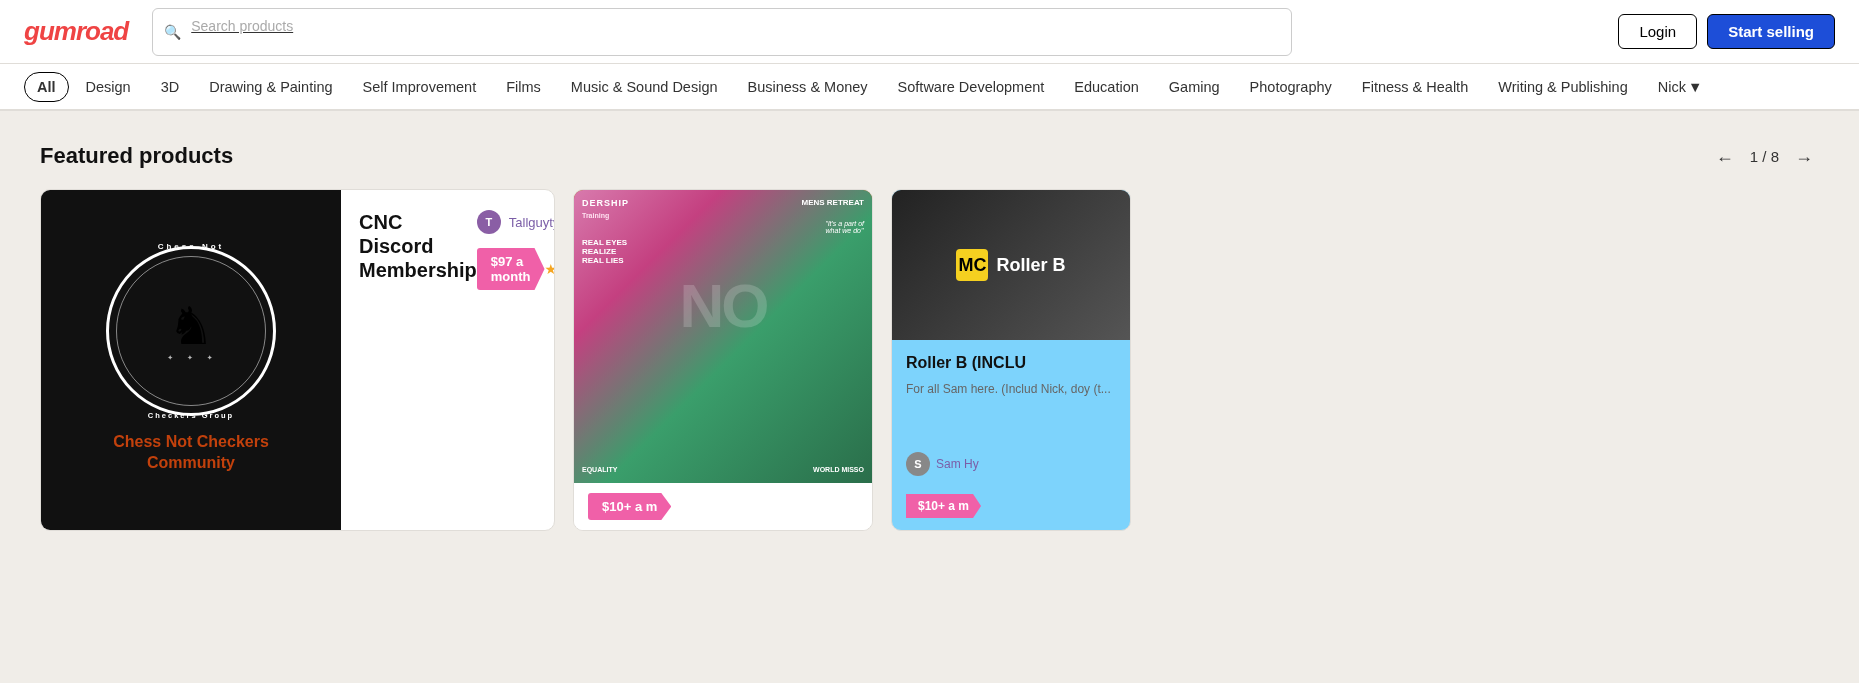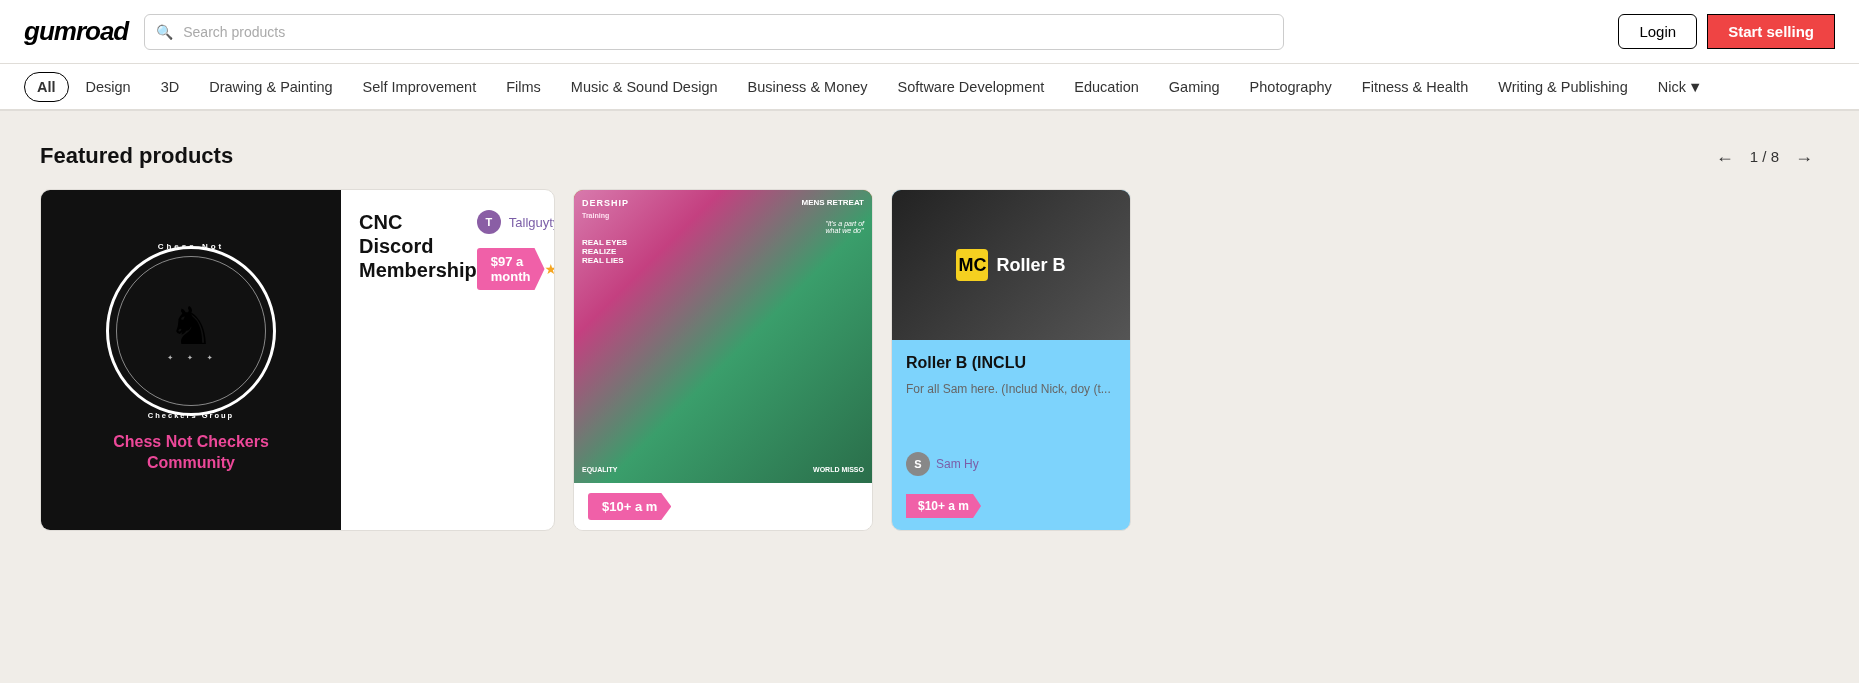--- a/index.html
+++ b/index.html
@@ -11,39 +11,41 @@
       border-bottom: 1px solid #e0ddd8;
       padding: 0 24px;
       display: flex;
       align-items: center;
       height: 64px;
       gap: 16px;
     }
     .logo {
       font-size: 26px;
       font-weight: 900;
-      color: #000000;
+      color: #ef4444;
       letter-spacing: -1px;
       white-space: nowrap;
+      margin-right: 8px;
     }
     .logo span { font-style: italic; }
     .search-bar {
       flex: 1;
       max-width: 1140px;
       position: relative;
     }
     .search-bar input {
       width: 100%;
-      padding: 9px 16px 9px 38px;
+      padding: 9px 16px 21px 38px;
       border: 1.5px solid #ccc;
       border-radius: 6px;
       font-size: 14px;
       background: #fff;
       outline: none;
       color: #333;
+      text-decoration: underline;
     }
     .search-bar input::placeholder { color: #aaa; }
     .search-icon-wrap {
       position: absolute;
       left: 12px;
       top: 50%;
       transform: translateY(-50%);
       color: #aaa;
       font-size: 14px;
     }
@@ -58,22 +60,22 @@
       border: 1.5px solid #000;
       border-radius: 6px;
       background: #fff;
       font-size: 15px;
       font-weight: 500;
       cursor: pointer;
     }
     .btn-start {
       padding: 8px 20px;
       border: 1.5px solid #000;
-      border-radius: 0;
-      background: #ef4444;
+      border-radius: 6px;
+      background: #1d4ed8;
       color: #fff;
       font-size: 15px;
       font-weight: 600;
       cursor: pointer;
     }
 
     
     .nav {
       background: #fff;
       border-bottom: 1px solid #e0ddd8;
@@ -163,21 +165,21 @@
     .card-image-left {
       width: 300px;
       min-width: 300px;
       background: #111;
       display: flex;
       align-items: center;
       justify-content: center;
       flex-direction: column;
     }
     .chess-title {
-      color: #ec4899;
+      color: #c2410c;
       font-size: 16px;
       font-weight: 800;
       text-align: center;
       line-height: 1.3;
       padding: 0 16px;
     }
     .card-body {
       flex: 1;
       padding: 20px 18px;
       display: flex;
@@ -485,20 +487,21 @@
       <div class="wars-collage">
 
         <div style="position:absolute;top:0;left:0;width:100%;height:100%;background:linear-gradient(135deg,#d87aad 0%,#c44080 25%,#3a9e6b 55%,#2a6e4a 100%);"></div>
 
         <div style="position:absolute;top:8px;left:8px;font-size:9px;font-weight:800;color:#fff;text-transform:uppercase;letter-spacing:1px;">DERSHIP</div>
         <div style="position:absolute;top:8px;right:8px;font-size:8px;font-weight:800;color:#fff;text-align:center;">MENS RETREAT</div>
         <div style="position:absolute;top:22px;left:8px;font-size:7px;color:#ffe0f0;font-weight:600;">Training</div>
         <div style="position:absolute;top:30px;right:8px;font-size:7px;color:#fff;font-style:italic;">"it's a part of<br>what we do"</div>
         <div style="position:absolute;top:48px;left:8px;font-size:8px;font-weight:700;color:#fff;text-transform:uppercase;">REAL EYES<br>REALIZE<br>REAL LIES</div>
 
+        <div style="position:absolute;top:80px;left:0;right:0;text-align:center;font-size:62px;font-weight:900;color:rgba(255,255,255,0.18);text-transform:uppercase;letter-spacing:-3px;">NO</div>
 
         <div style="position:absolute;bottom:10px;left:8px;font-size:7px;font-weight:700;color:#fff;text-transform:uppercase;">EQUALITY</div>
         <div style="position:absolute;bottom:10px;right:8px;font-size:7px;font-weight:700;color:#fff;text-transform:uppercase;text-align:right;">WORLD MISSO</div>
       </div>
       <div class="wars-card-body">
         <div class="wars-footer">
           <div class="price-tag-wars">$10+ a m</div>
         </div>
       </div>
     </div>

